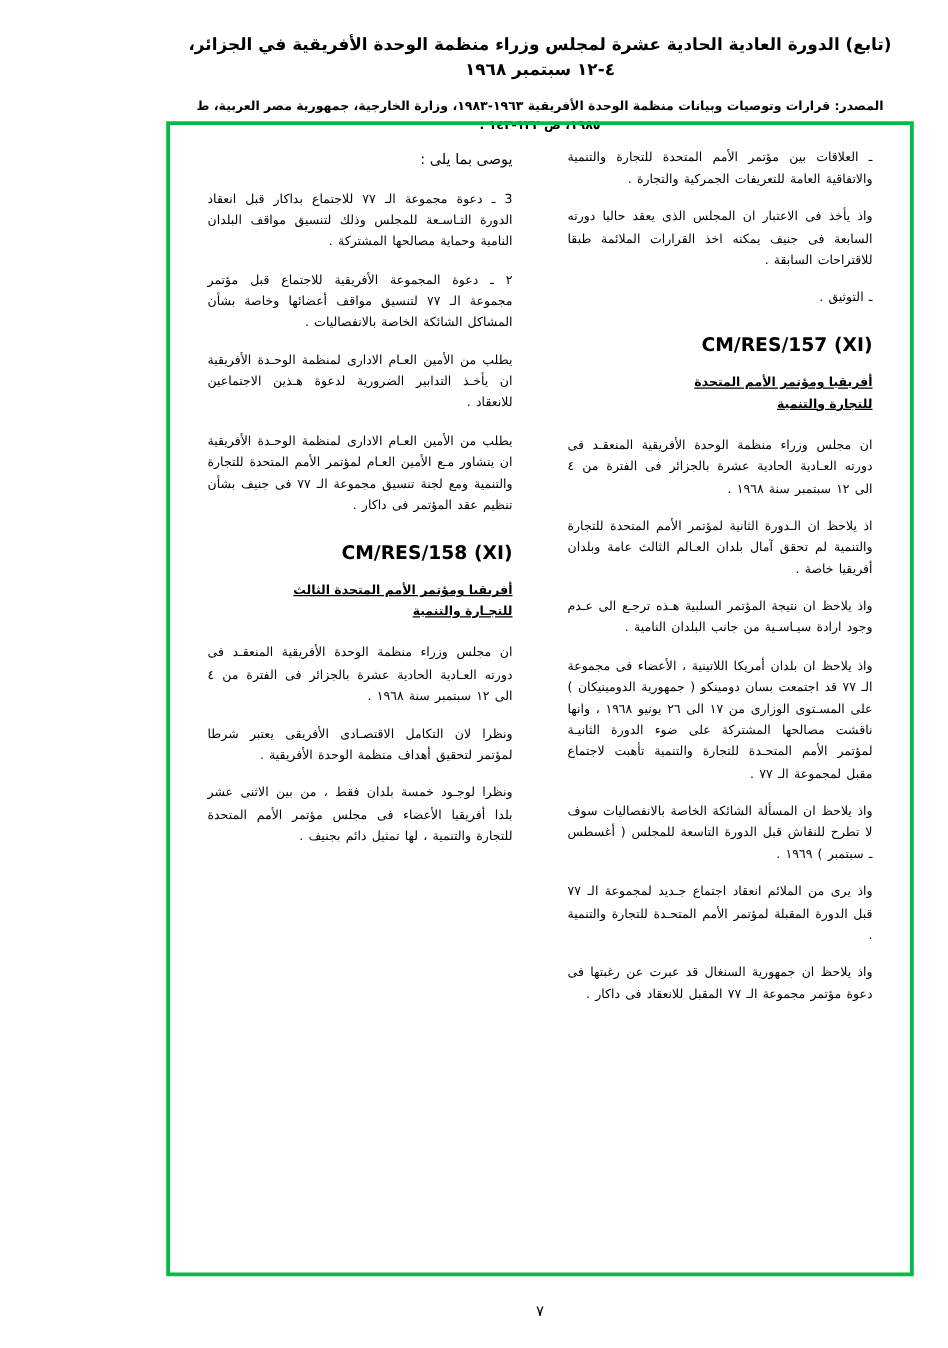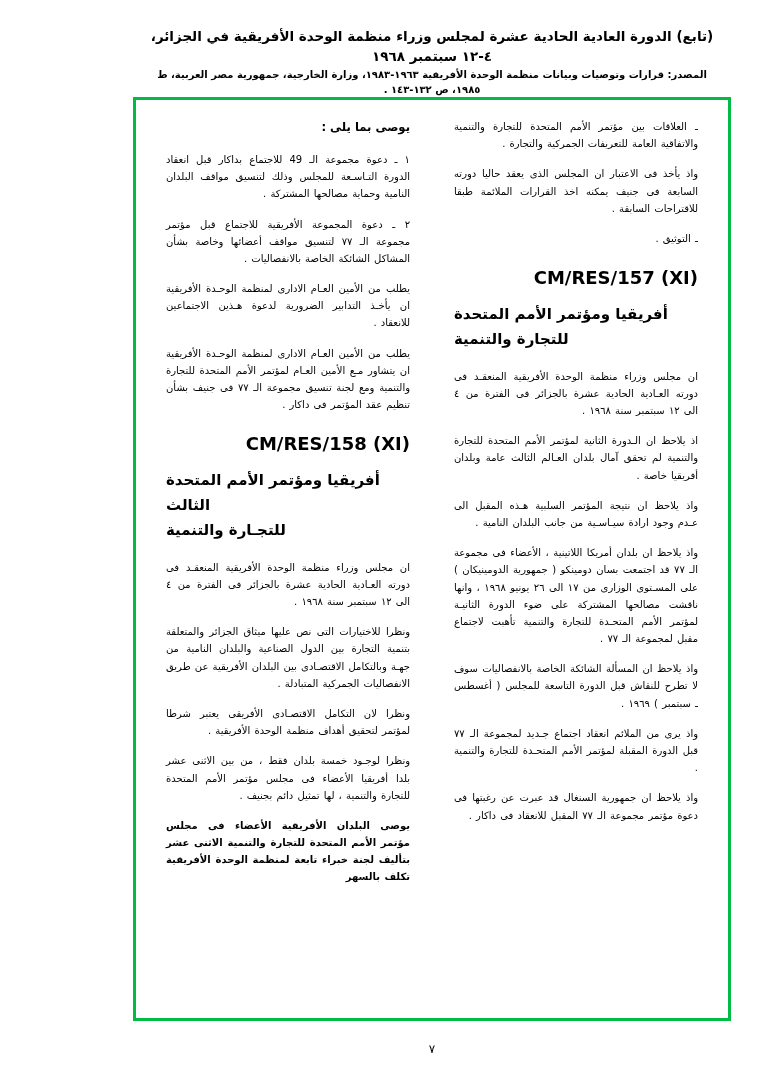--- a/index.html
+++ b/index.html
@@ -27,20 +27,21 @@
   }
   .header-title {
     font-size: 13.5px;
     font-weight: bold;
     line-height: 1.5;
     letter-spacing: 0px;
   }
   .header-source {
     font-size: 10px;
     font-weight: bold;
+    margin-top: 11px;
     line-height: 1.5;
   }
   .frame {
     position: absolute;
     top: 97px;
     right: 27px;
     left: 27px;
     bottom: 57px;
     border: 3px solid #00bb44;
     box-sizing: border-box;
@@ -74,40 +75,41 @@
     line-height: 1.72;
     text-align: justify;
     text-align-last: right;
     word-spacing: 1px;
   }
   p.para.dash {
     text-indent: 0;
   }
   .res-id {
     margin: 20px 0 14px 0;
-    font-size: 18px;
+    font-size: 15px;
     font-weight: bold;
     text-align: right;
     direction: ltr;
     unicode-bidi: embed;
   }
   .res-title {
     margin: 0 0 16px 0;
-    font-size: 15px;
+    font-size: 10px;
     font-weight: bold;
-    text-align: left;
+    text-align: right;
     line-height: 1.65;
+    text-decoration: underline;
   }
   .res-title span {
     display: block;
   }
   .lead {
     margin: 0 0 13px 0;
     font-size: 11.6px;
-    font-weight: bold;
+    font-weight: normal;
     line-height: 1.72;
     text-align: right;
   }
   .bold-para {
     font-weight: bold;
   }
   .page-number {
     position: absolute;
     bottom: 22px;
     left: 0;
@@ -136,46 +138,44 @@
       <p class="para dash">ـ التوثيق .</p>
 
       <div class="res-id">CM/RES/157 (XI)</div>
       <div class="res-title">
         <span>أفريقيا ومؤتمر الأمم المتحدة</span>
         <span>للتجارة والتنمية</span>
       </div>
 
       <p class="para">ان مجلس وزراء منظمة الوحدة الأفريقية المنعقـد فى دورته العـادية الحادية عشرة بالجزائر فى الفترة من ٤ الى ١٢ سبتمبر سنة ١٩٦٨ .</p>
       <p class="para">اذ يلاحظ ان الـدورة الثانية لمؤتمر الأمم المتحدة للتجارة والتنمية لم تحقق آمال بلدان العـالم الثالث عامة وبلدان أفريقيا خاصة .</p>
-      <p class="para">واذ يلاحظ ان نتيجة المؤتمر السلبية هـذه المقبل الى عـدم وجود ارادة سيـاسـية من جانب البلدان النامية .</p>
+      <p class="para">واذ يلاحظ ان نتيجة المؤتمر السلبية هـذه ترجـع الى عـدم وجود ارادة سيـاسـية من جانب البلدان النامية .</p>
       <p class="para">واذ يلاحظ ان بلدان أمريكا اللاتينية ، الأعضاء فى مجموعة الـ ٧٧ قد اجتمعت بسان دومينكو ( جمهورية الدومينيكان ) على المسـتوى الوزارى من ١٧ الى ٢٦ يونيو ١٩٦٨ ، وانها ناقشت مصالحها المشتركة على ضوء الدورة الثانيـة لمؤتمر الأمم المتحـدة للتجارة والتنمية تأهبت لاجتماع مقبل لمجموعة الـ ٧٧ .</p>
       <p class="para">واذ يلاحظ ان المسألة الشائكة الخاصة بالانفصاليات سوف لا تطرح للنقاش قبل الدورة التاسعة للمجلس ( أغسطس ـ سبتمبر ) ١٩٦٩ .</p>
       <p class="para">واذ يرى من الملائم انعقاد اجتماع جـديد لمجموعة الـ ٧٧ قبل الدورة المقبلة لمؤتمر الأمم المتحـدة للتجارة والتنمية .</p>
       <p class="para">واذ يلاحظ ان جمهورية السنغال قد عبرت عن رغبتها فى دعوة مؤتمر مجموعة الـ ٧٧ المقبل للانعقاد فى داكار .</p>
     </div>
 
     <div class="col col-left">
       <div class="lead">يوصى بما يلى :</div>
 
-      <p class="para">١ ـ دعوة مجموعة الـ 49 للاجتماع بداكار قبل انعقاد الدورة التـاسـعة للمجلس وذلك لتنسيق مواقف البلدان النامية وحماية مصالحها المشتركة .</p>
+      <p class="para">3 ـ دعوة مجموعة الـ ٧٧ للاجتماع بداكار قبل انعقاد الدورة التـاسـعة للمجلس وذلك لتنسيق مواقف البلدان النامية وحماية مصالحها المشتركة .</p>
       <p class="para">٢ ـ دعوة المجموعة الأفريقية للاجتماع قبل مؤتمر مجموعة الـ ٧٧ لتنسيق مواقف أعضائها وخاصة بشأن المشاكل الشائكة الخاصة بالانفصاليات .</p>
 
       <p class="para">يطلب من الأمين العـام الادارى لمنظمة الوحـدة الأفريقية ان يأخـذ التدابير الضرورية لدعوة هـذين الاجتماعين للانعقاد .</p>
       <p class="para">يطلب من الأمين العـام الادارى لمنظمة الوحـدة الأفريقية ان يتشاور مـع الأمين العـام لمؤتمر الأمم المتحدة للتجارة والتنمية ومع لجنة تنسيق مجموعة الـ ٧٧ فى جنيف بشأن تنظيم عقد المؤتمر فى داكار .</p>
 
       <div class="res-id">CM/RES/158 (XI)</div>
       <div class="res-title">
         <span>أفريقيا ومؤتمر الأمم المتحدة الثالث</span>
         <span>للتجـارة والتنمية</span>
       </div>
 
       <p class="para">ان مجلس وزراء منظمة الوحدة الأفريقية المنعقـد فى دورته العـادية الحادية عشرة بالجزائر فى الفترة من ٤ الى ١٢ سبتمبر سنة ١٩٦٨ .</p>
-      <p class="para">ونظرا للاختيارات التى نص عليها ميثاق الجزائر والمتعلقة بتنمية التجارة بين الدول الصناعية والبلدان النامية من جهـة وبالتكامل الاقتصـادى بين البلدان الأفريقية عن طريق الانفصاليات الجمركية المتبادلة .</p>
       <p class="para">ونظرا لان التكامل الاقتصـادى الأفريقى يعتبر شرطا لمؤتمر لتحقيق أهداف منظمة الوحدة الأفريقية .</p>
       <p class="para">ونظرا لوجـود خمسة بلدان فقط ، من بين الاثنى عشر بلدا أفريقيا الأعضاء فى مجلس مؤتمر الأمم المتحدة للتجارة والتنمية ، لها تمثيل دائم بجنيف .</p>
 
-      <p class="para bold-para">يوصى البلدان الأفريقية الأعضاء فى مجلس مؤتمر الأمم المتحدة للتجارة والتنمية الاثنى عشر بتأليف لجنة خبراء تابعة لمنظمة الوحدة الأفريقية تكلف بالسهر</p>
     </div>
 
   </div>
 
   <div class="page-number">٧</div>
 </div>
 
 </body></html>

